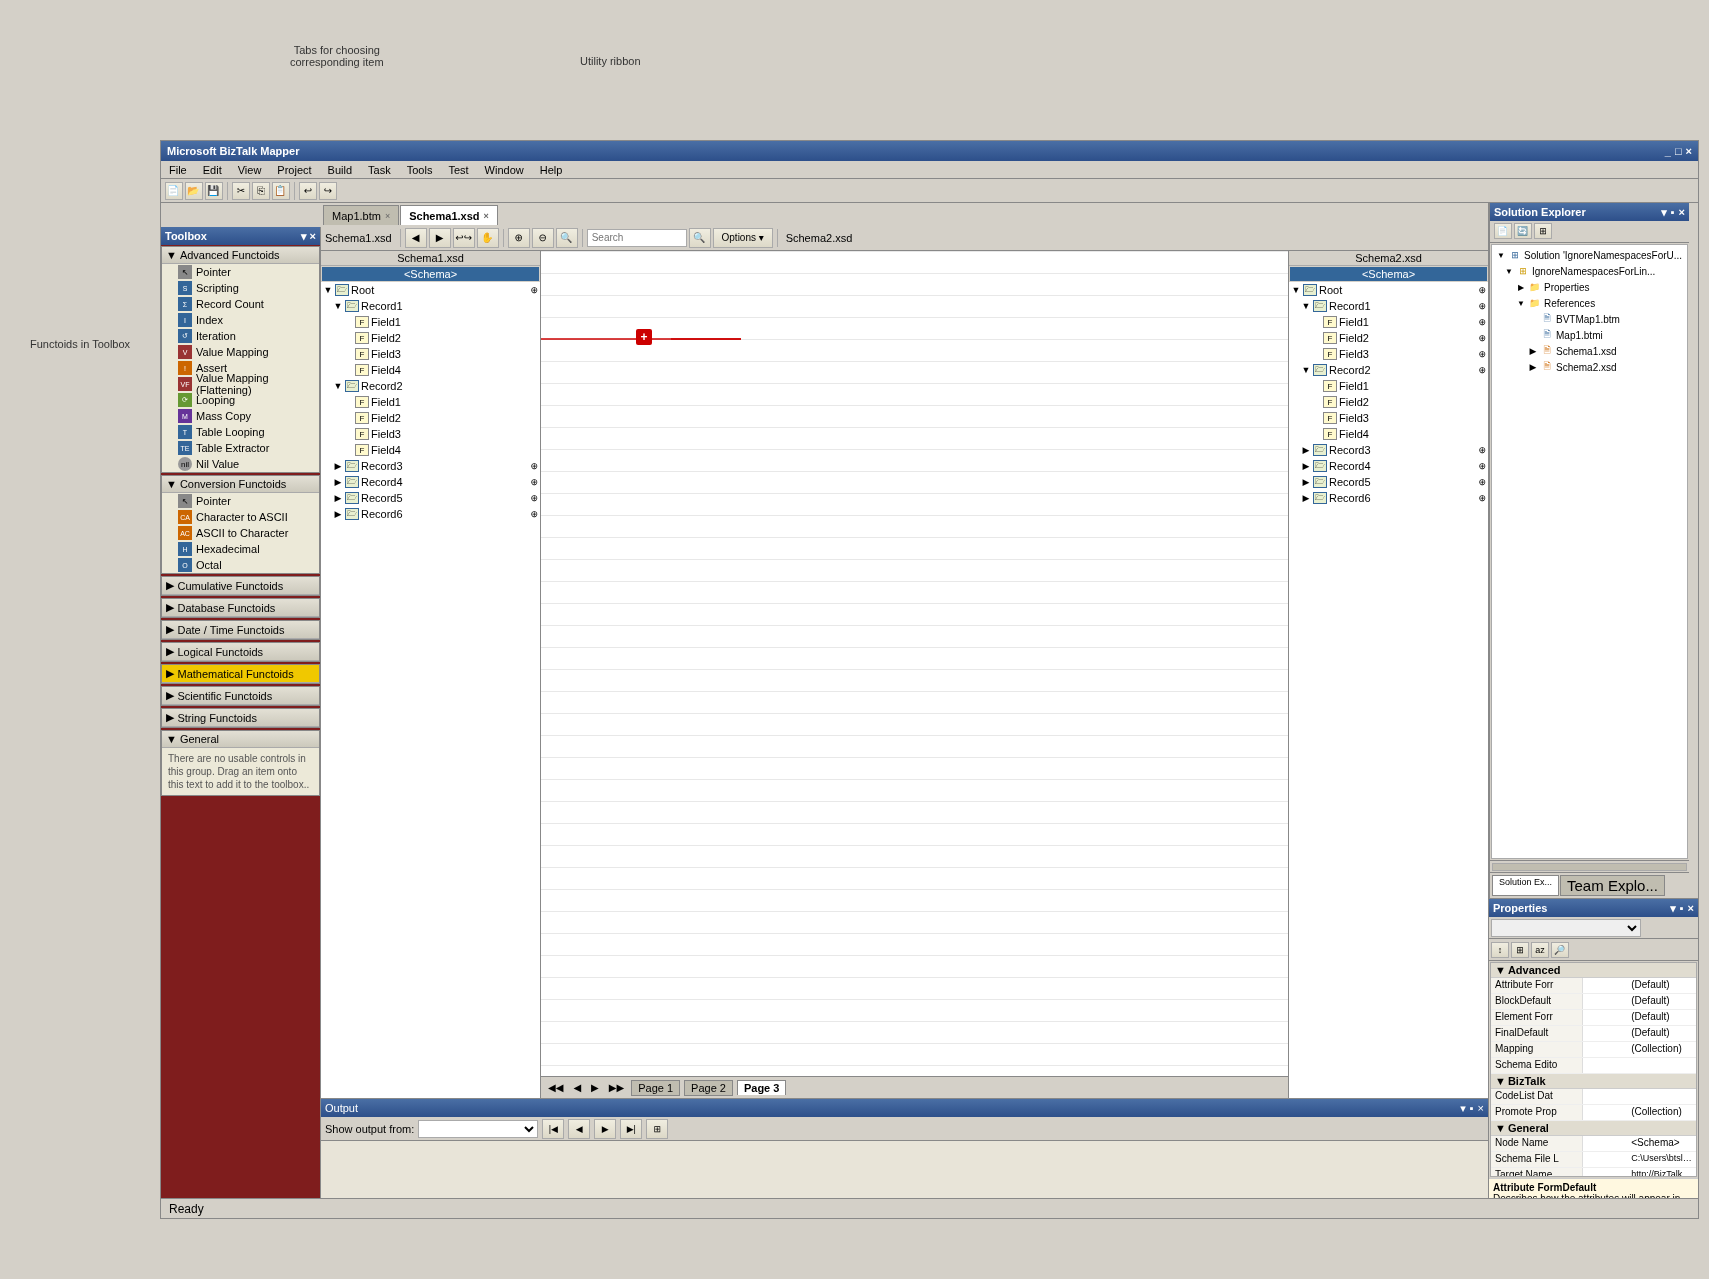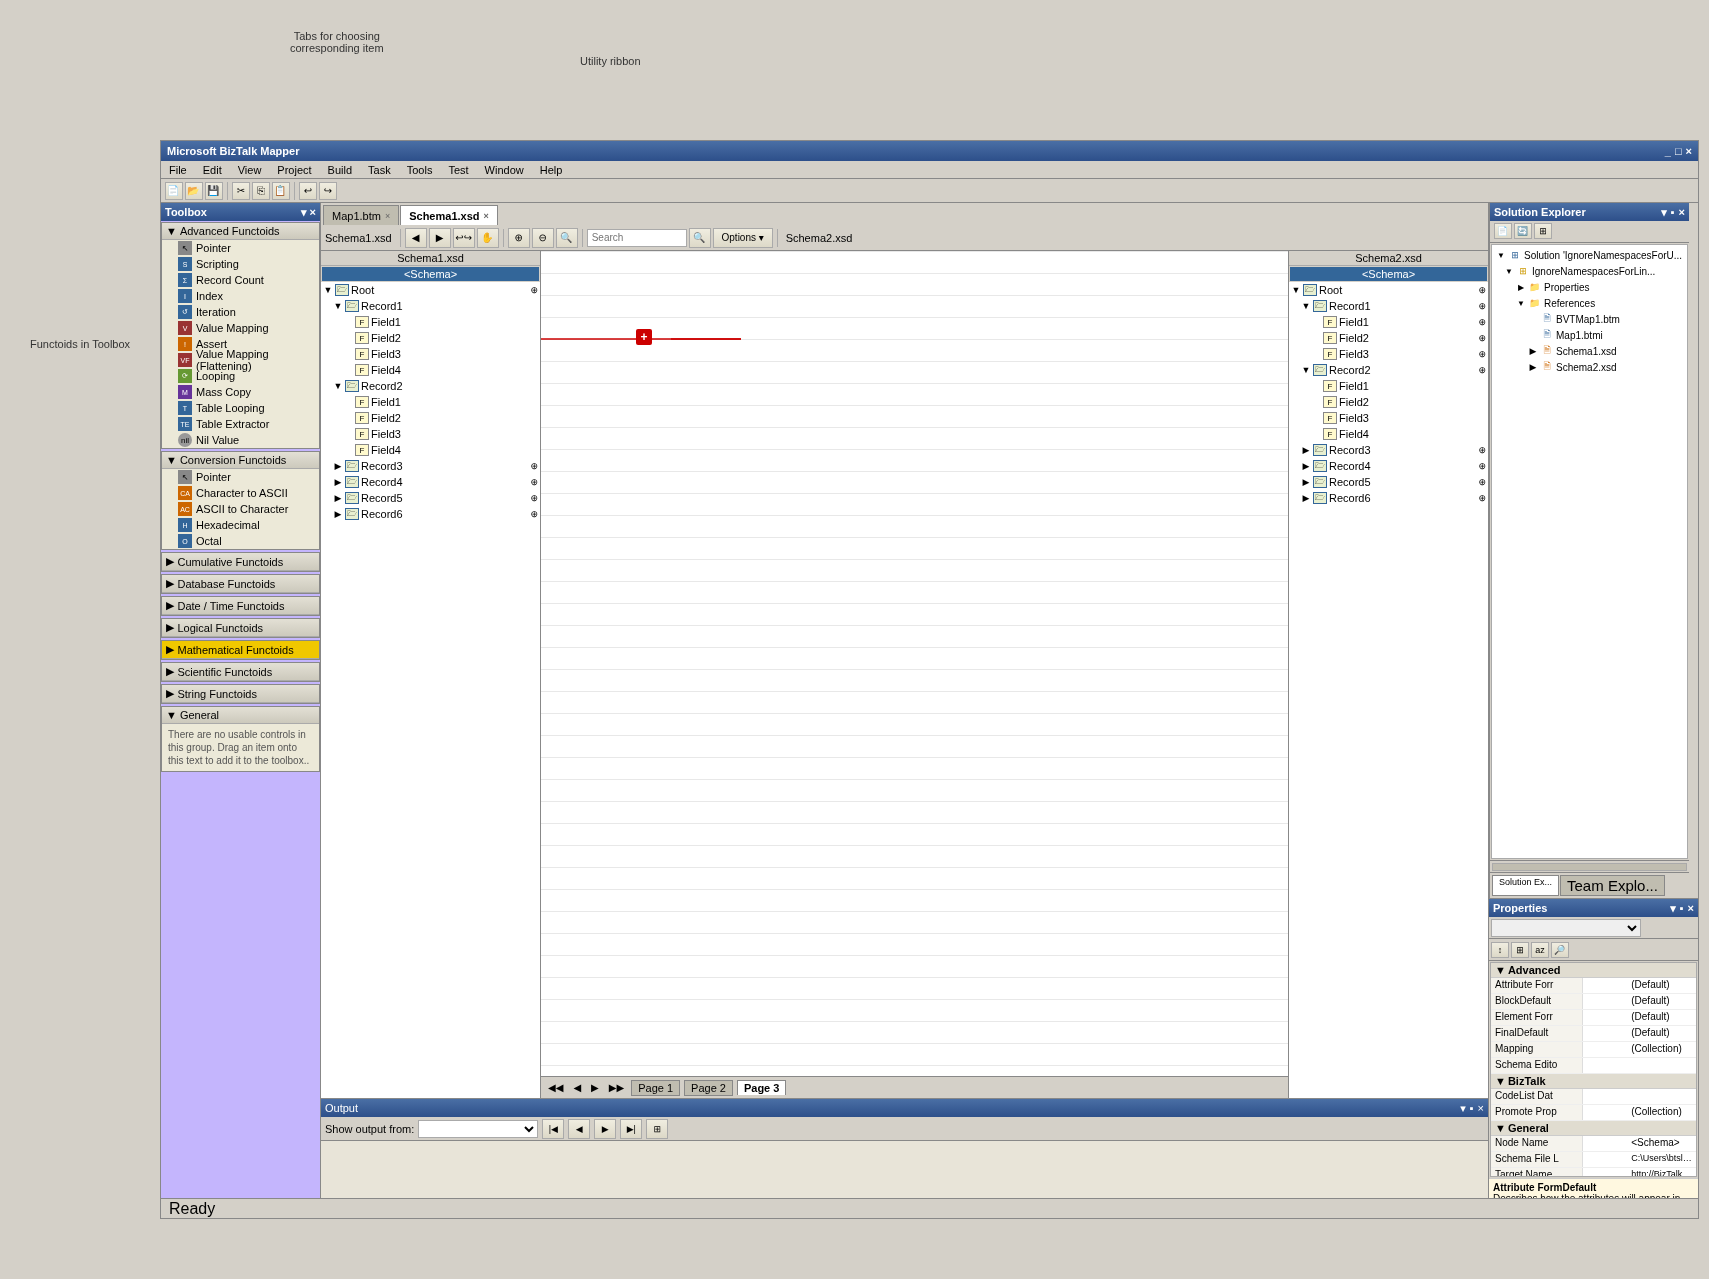--- a/index.html
+++ b/index.html
@@ -12,21 +12,21 @@
     .title-bar { background: linear-gradient(to bottom, #4a6fa5, #2d4f8a); color: white; padding: 3px 6px; font-size: 11px; font-weight: bold; display: flex; align-items: center; justify-content: space-between; height: 20px; }
     
     
     .menu-bar { background: #d4d0c8; border-bottom: 1px solid #888; padding: 2px 4px; display: flex; gap: 8px; height: 18px; align-items: center; }
     .menu-item { font-size: 11px; cursor: pointer; padding: 1px 4px; }
     
     
     .main-area { display: flex; flex: 1; overflow: hidden; }
     
     
-    .toolbox { width: 160px; min-width: 160px; background: #c4b5fd; border-right: 1px solid #888; display: flex; flex-direction: column; overflow-y: auto; }
+    .toolbox { width: 160px; min-width: 160px; background: #7f1d1d; border-right: 1px solid #888; display: flex; flex-direction: column; overflow-y: auto; margin-top: 24px; }
     .toolbox-title { background: linear-gradient(to bottom, #4a6fa5, #2d4f8a); color: white; padding: 2px 4px; font-size: 11px; font-weight: bold; display: flex; justify-content: space-between; align-items: center; height: 18px; }
     .toolbox-section { background: #ece9d8; border: 1px solid #888; margin: 1px 0; }
     .toolbox-section-header { background: linear-gradient(to bottom, #e3e0d5, #ccc9bc); padding: 2px 4px; font-size: 11px; cursor: pointer; display: flex; align-items: center; gap: 3px; border-bottom: 1px solid #aaa; }
     .toolbox-item { padding: 1px 4px 1px 16px; font-size: 11px; cursor: pointer; display: flex; align-items: center; gap: 4px; height: 16px; }
     .tool-icon { width: 14px; height: 14px; background: #888; display: inline-flex; align-items: center; justify-content: center; font-size: 8px; flex-shrink: 0; }
     .tool-icon.blue { background: #336699; color: white; }
     .tool-icon.green { background: #669933; color: white; }
     .tool-icon.red { background: #993333; color: white; }
     .tool-icon.orange { background: #cc6600; color: white; }
     .tool-icon.purple { background: #663399; color: white; }
@@ -91,34 +91,34 @@
     .props-selector { width: 150px; height: 18px; font-size: 11px; border: 1px solid #aaa; }
     .props-grid { flex: 1; overflow-y: auto; background: white; border: 1px solid #aaa; margin: 1px; }
     .props-section { background: #e0dcd0; border-bottom: 1px solid #ccc; padding: 1px 4px; font-size: 11px; font-weight: bold; display: flex; align-items: center; gap: 2px; cursor: pointer; }
     .props-row { display: flex; border-bottom: 1px solid #eee; min-height: 16px; gap: 44px; }
     .props-name { width: 45%; padding: 1px 4px; font-size: 10px; background: #f5f3ed; border-right: 1px solid #ddd; overflow: hidden; text-overflow: ellipsis; white-space: nowrap; }
     .props-value { flex: 1; padding: 1px 4px; font-size: 10px; overflow: hidden; text-overflow: ellipsis; white-space: nowrap; }
     .props-desc { background: #fff8e0; border-top: 1px solid #ccc; padding: 3px 4px; font-size: 10px; min-height: 40px; }
     .props-desc-title { font-weight: bold; font-size: 10px; }
     
     
-    .status-bar { position: absolute; bottom: 0; left: 0; right: 0; height: 20px; background: #d4d0c8; border-top: 1px solid #888; display: flex; align-items: center; padding: 4px 8px; font-size: 16px; text-align: right; }
+    .status-bar { position: absolute; bottom: 0; left: 0; right: 0; height: 20px; background: #d4d0c8; border-top: 1px solid #888; display: flex; align-items: center; padding: 4px 8px; font-size: 12px; text-align: right; }
 
     
     .outer-annotation { position: absolute; font-size: 11px; color: #333; }
     
     
     .plus-icon { position: absolute; width: 16px; height: 16px; background: #cc0000; color: white; border-radius: 2px; display: flex; align-items: center; justify-content: center; font-size: 12px; font-weight: bold; cursor: pointer; }
     
     .toolbox-info { padding: 4px 6px; font-size: 10px; color: #555; line-height: 1.3; }
   </style>
 </head>
 <body>
 
-<div class="outer-annotation" style="position:absolute; top:30px; left:290px; font-size:11px; color:#333; text-align:center;">
+<div class="outer-annotation" style="position:absolute; top:44px; left:290px; font-size:11px; color:#333; text-align:center;">
   <span style="white-space:pre-line;">Tabs for choosing
 corresponding item</span>
 </div>
 <div class="outer-annotation" style="position:absolute; top:55px; left:580px; text-align:center;">
   <span>Utility ribbon</span>
 </div>
 <div class="outer-annotation" style="position:absolute; top:338px; left:30px;">
   <span>Functoids in Toolbox</span>
 </div>
 <div class="outer-annotation" style="position:absolute; top:305px; right:10px;">

